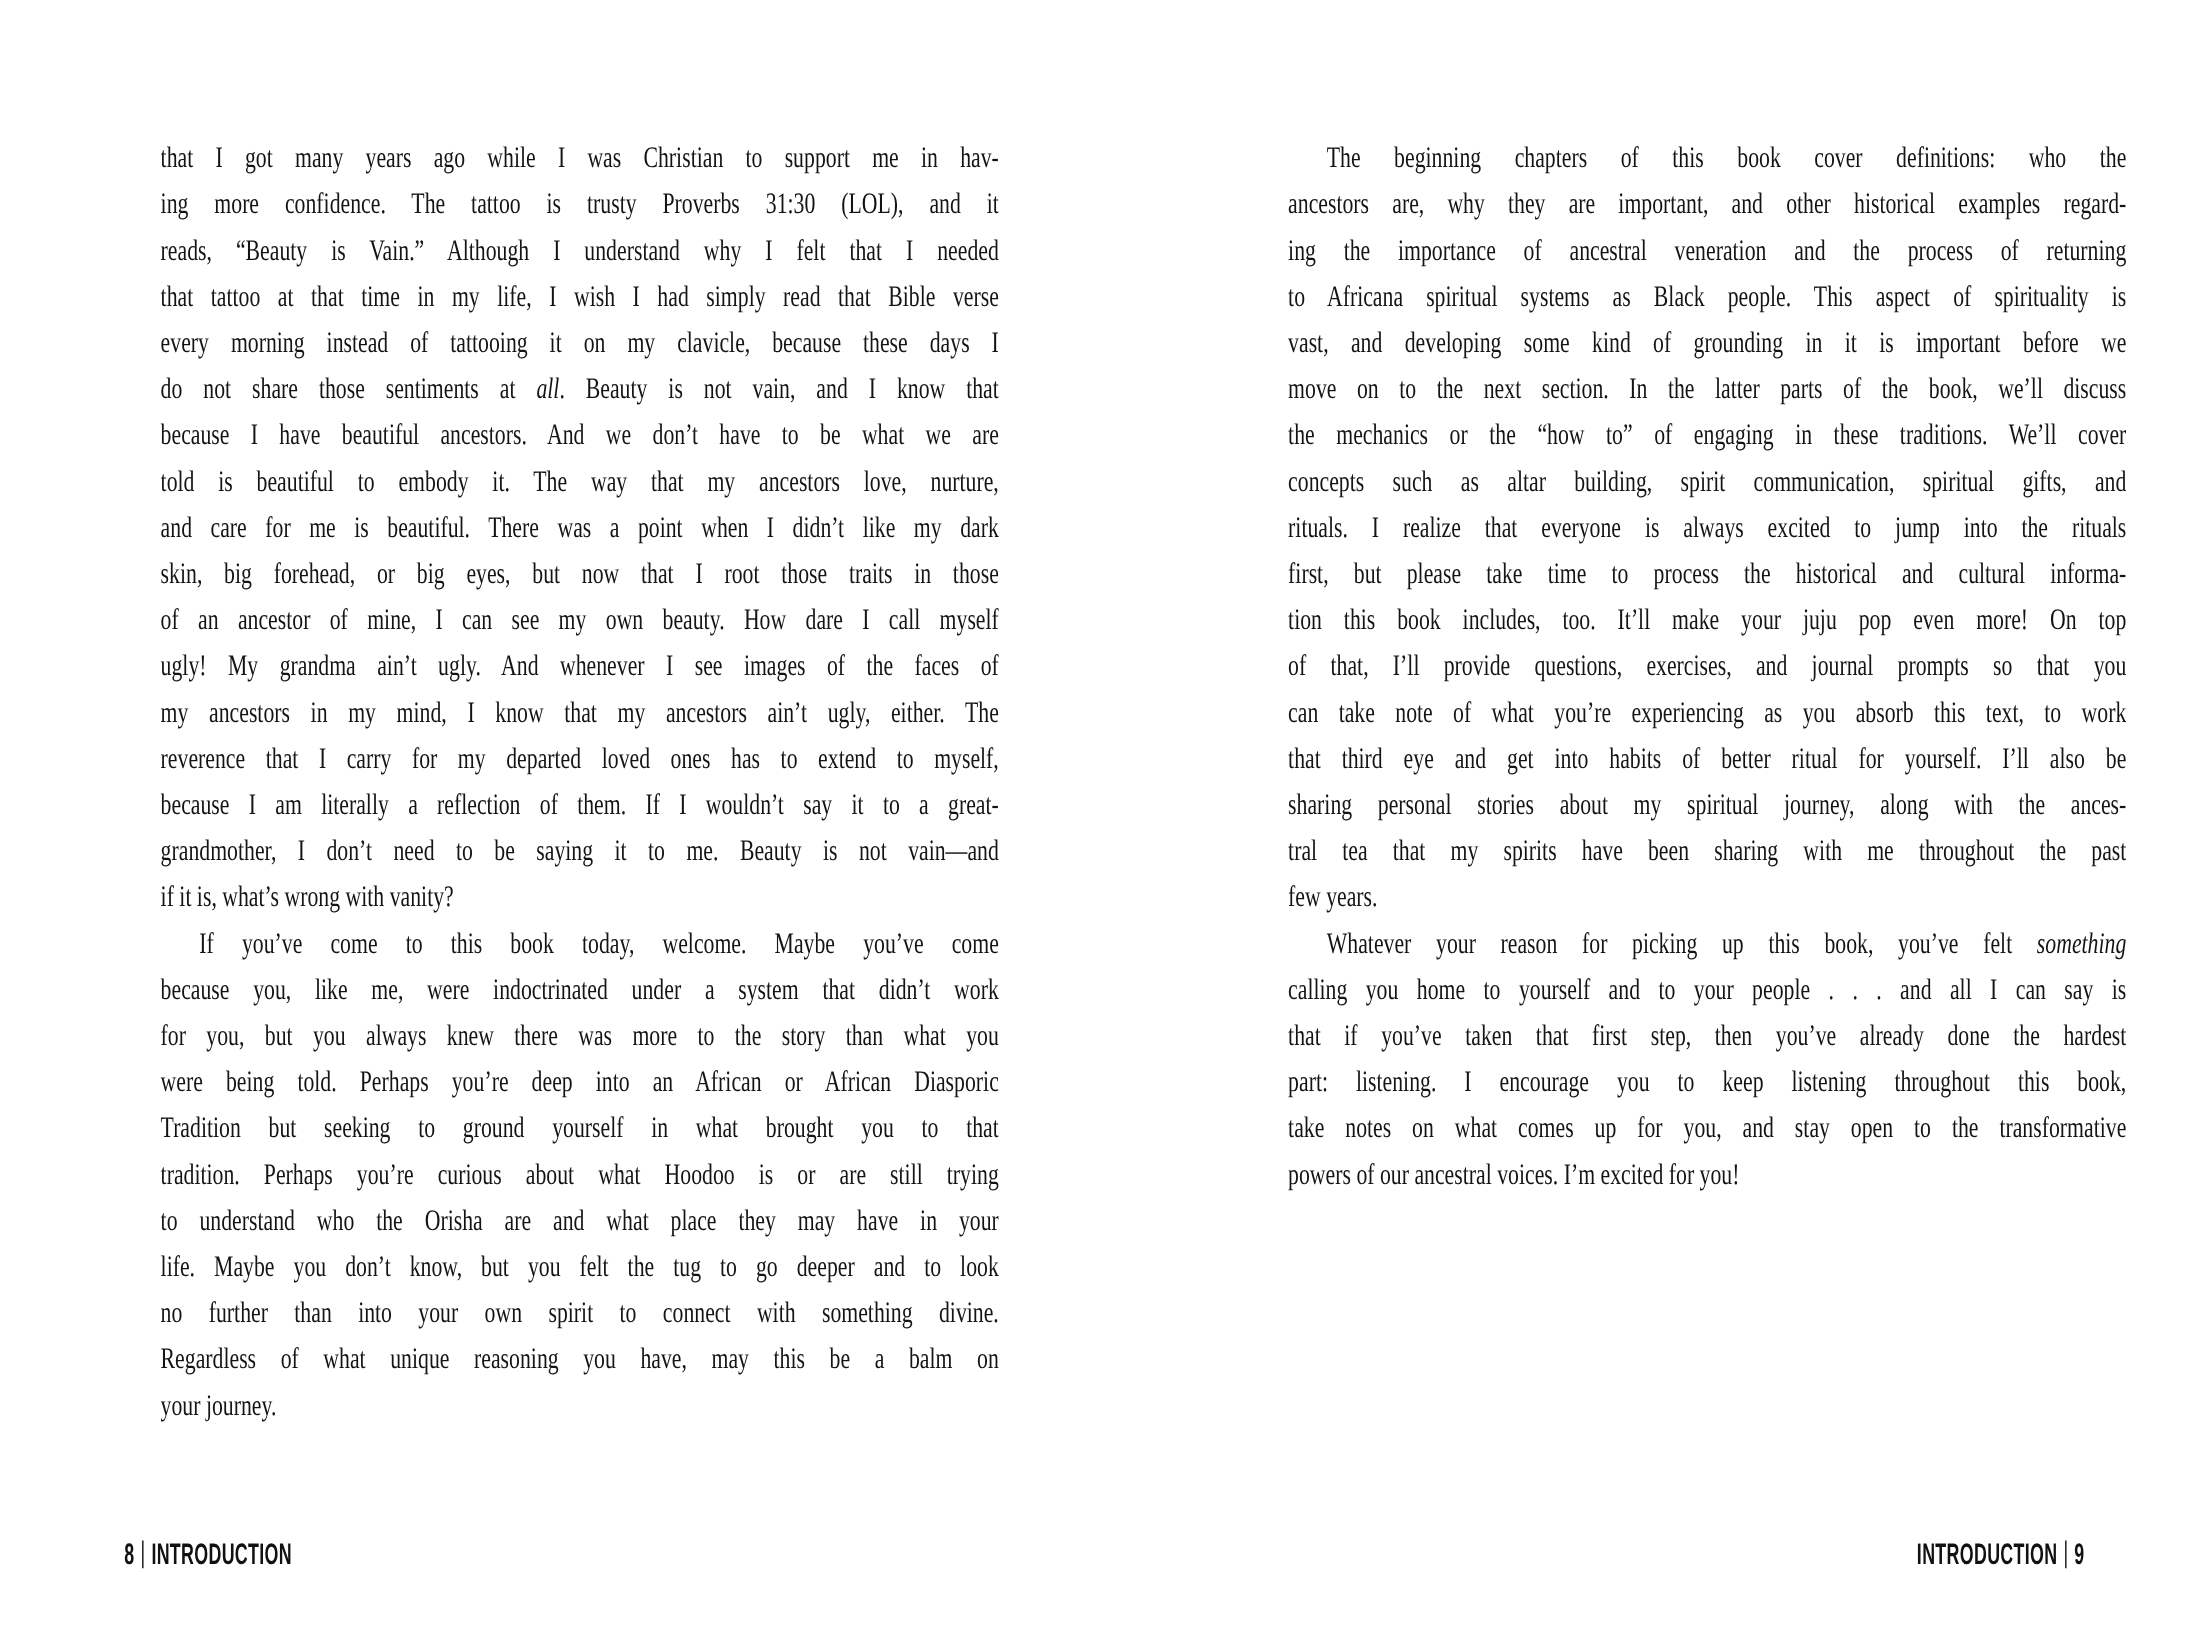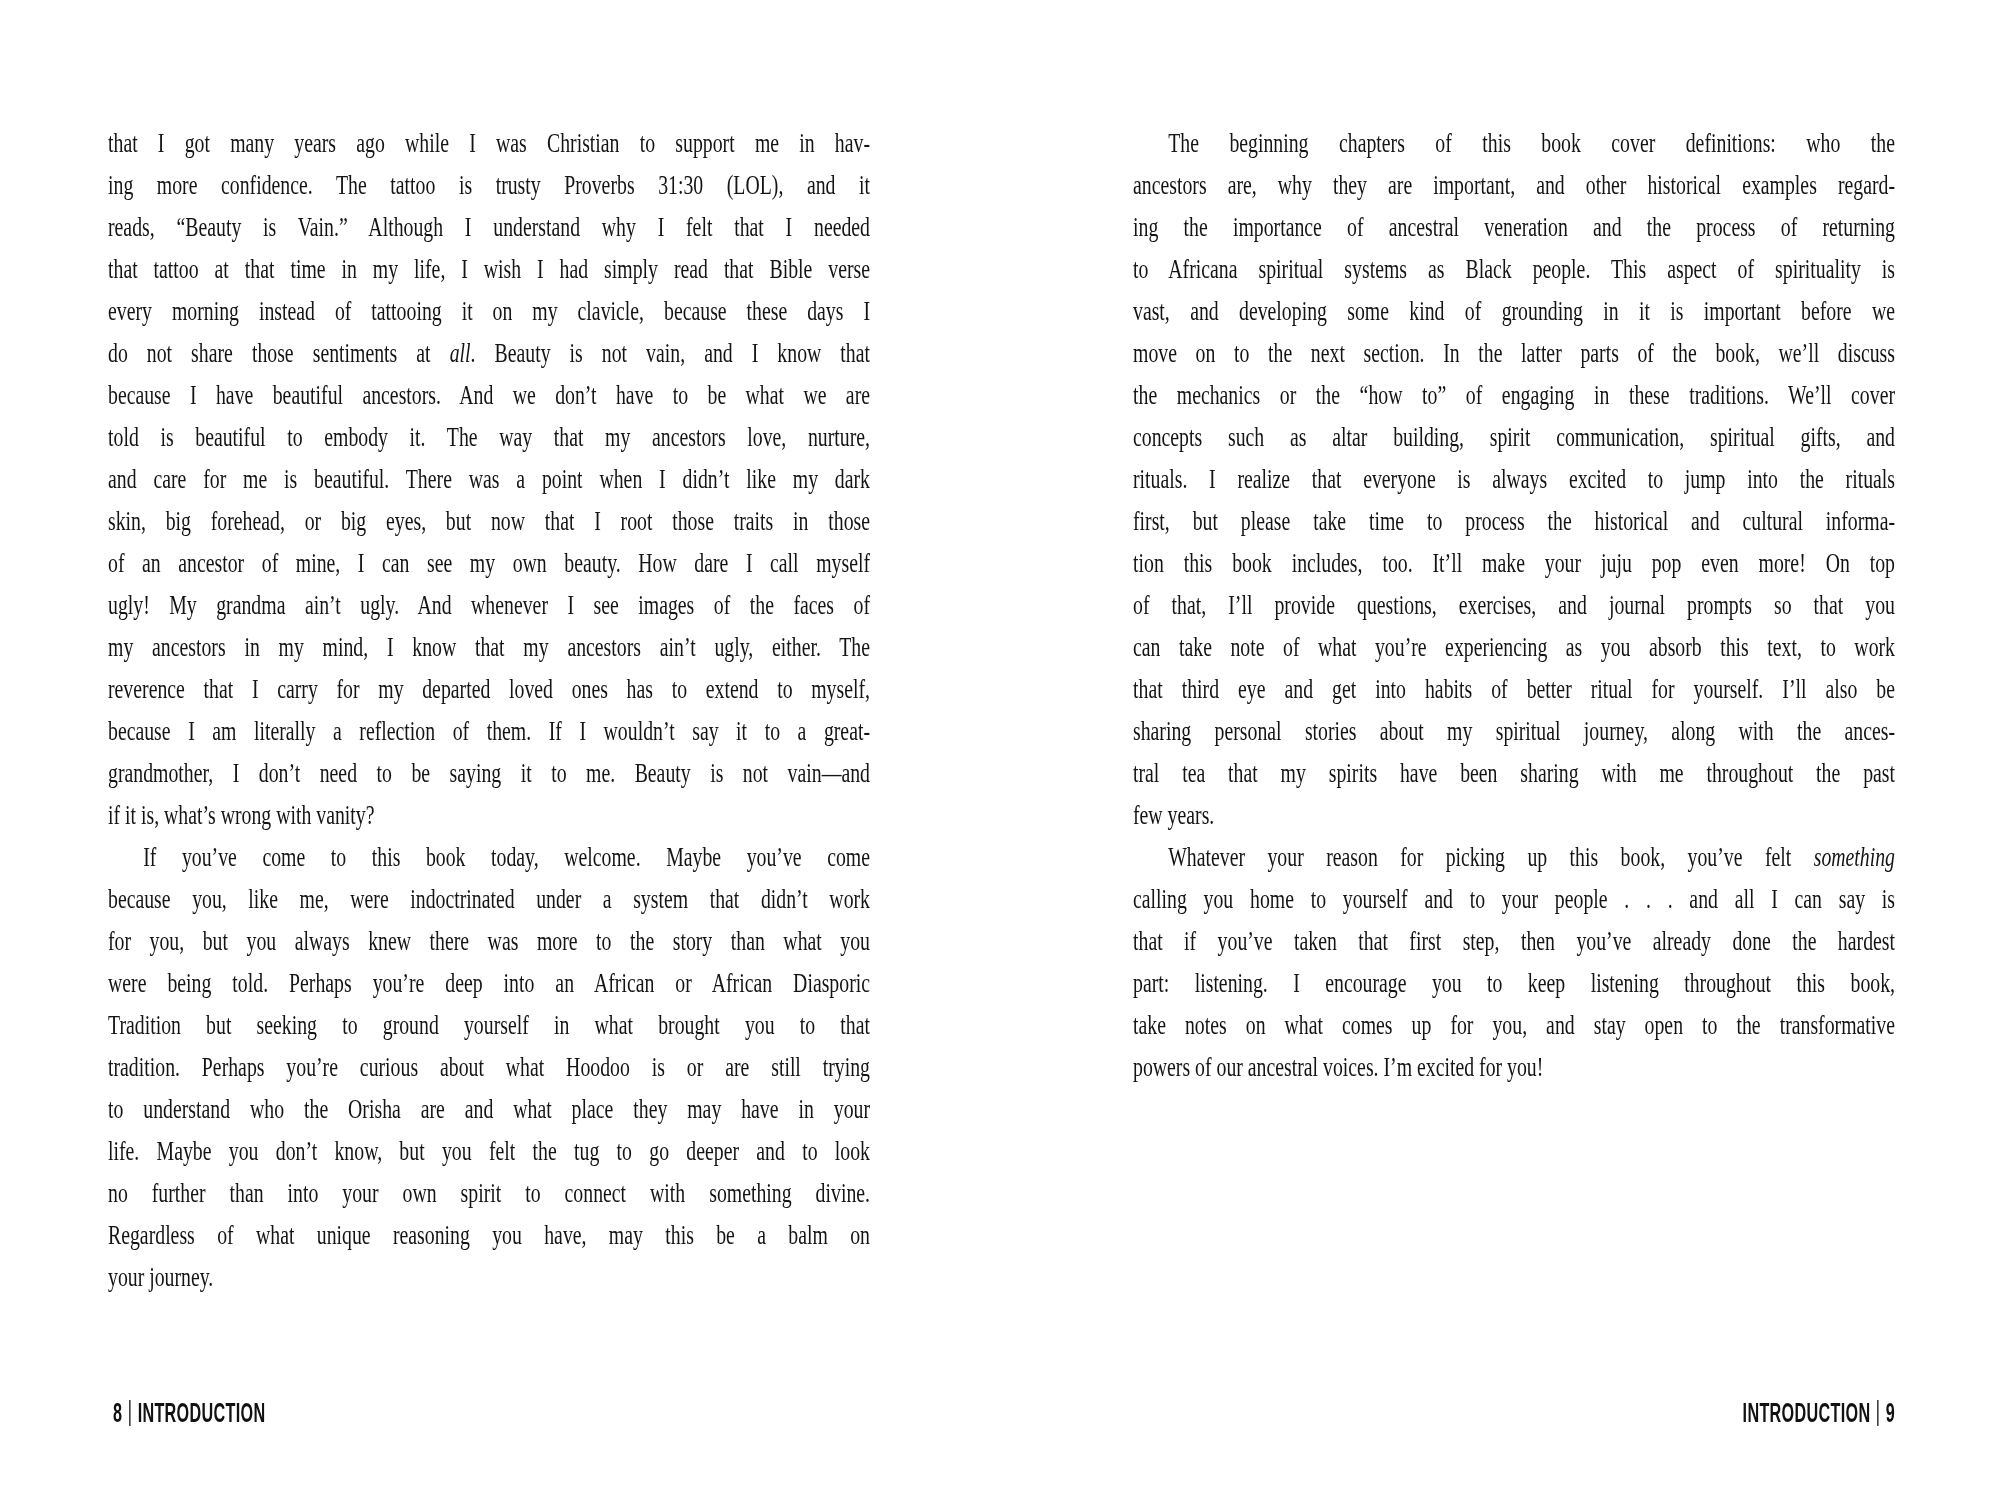--- a/index.html
+++ b/index.html
@@ -7,20 +7,21 @@
     width: 2000px; height: 1499px;
     background: #ffffff;
     position: relative;
     overflow: hidden;
     font-family: "Liberation Serif", serif;
     color: #141414;
   }
   .page-col {
     position: absolute;
     top: 122px;
+    margin-left: 38px;
   }
   #col-left  { left: 108px; }
   #col-right { left: 1133px; }
   .para { margin: 0; padding: 0; }
   .tline {
     width: 1040px;
     height: 42px;
     line-height: 42px;
     font-size: 27px;
     text-align: justify;

